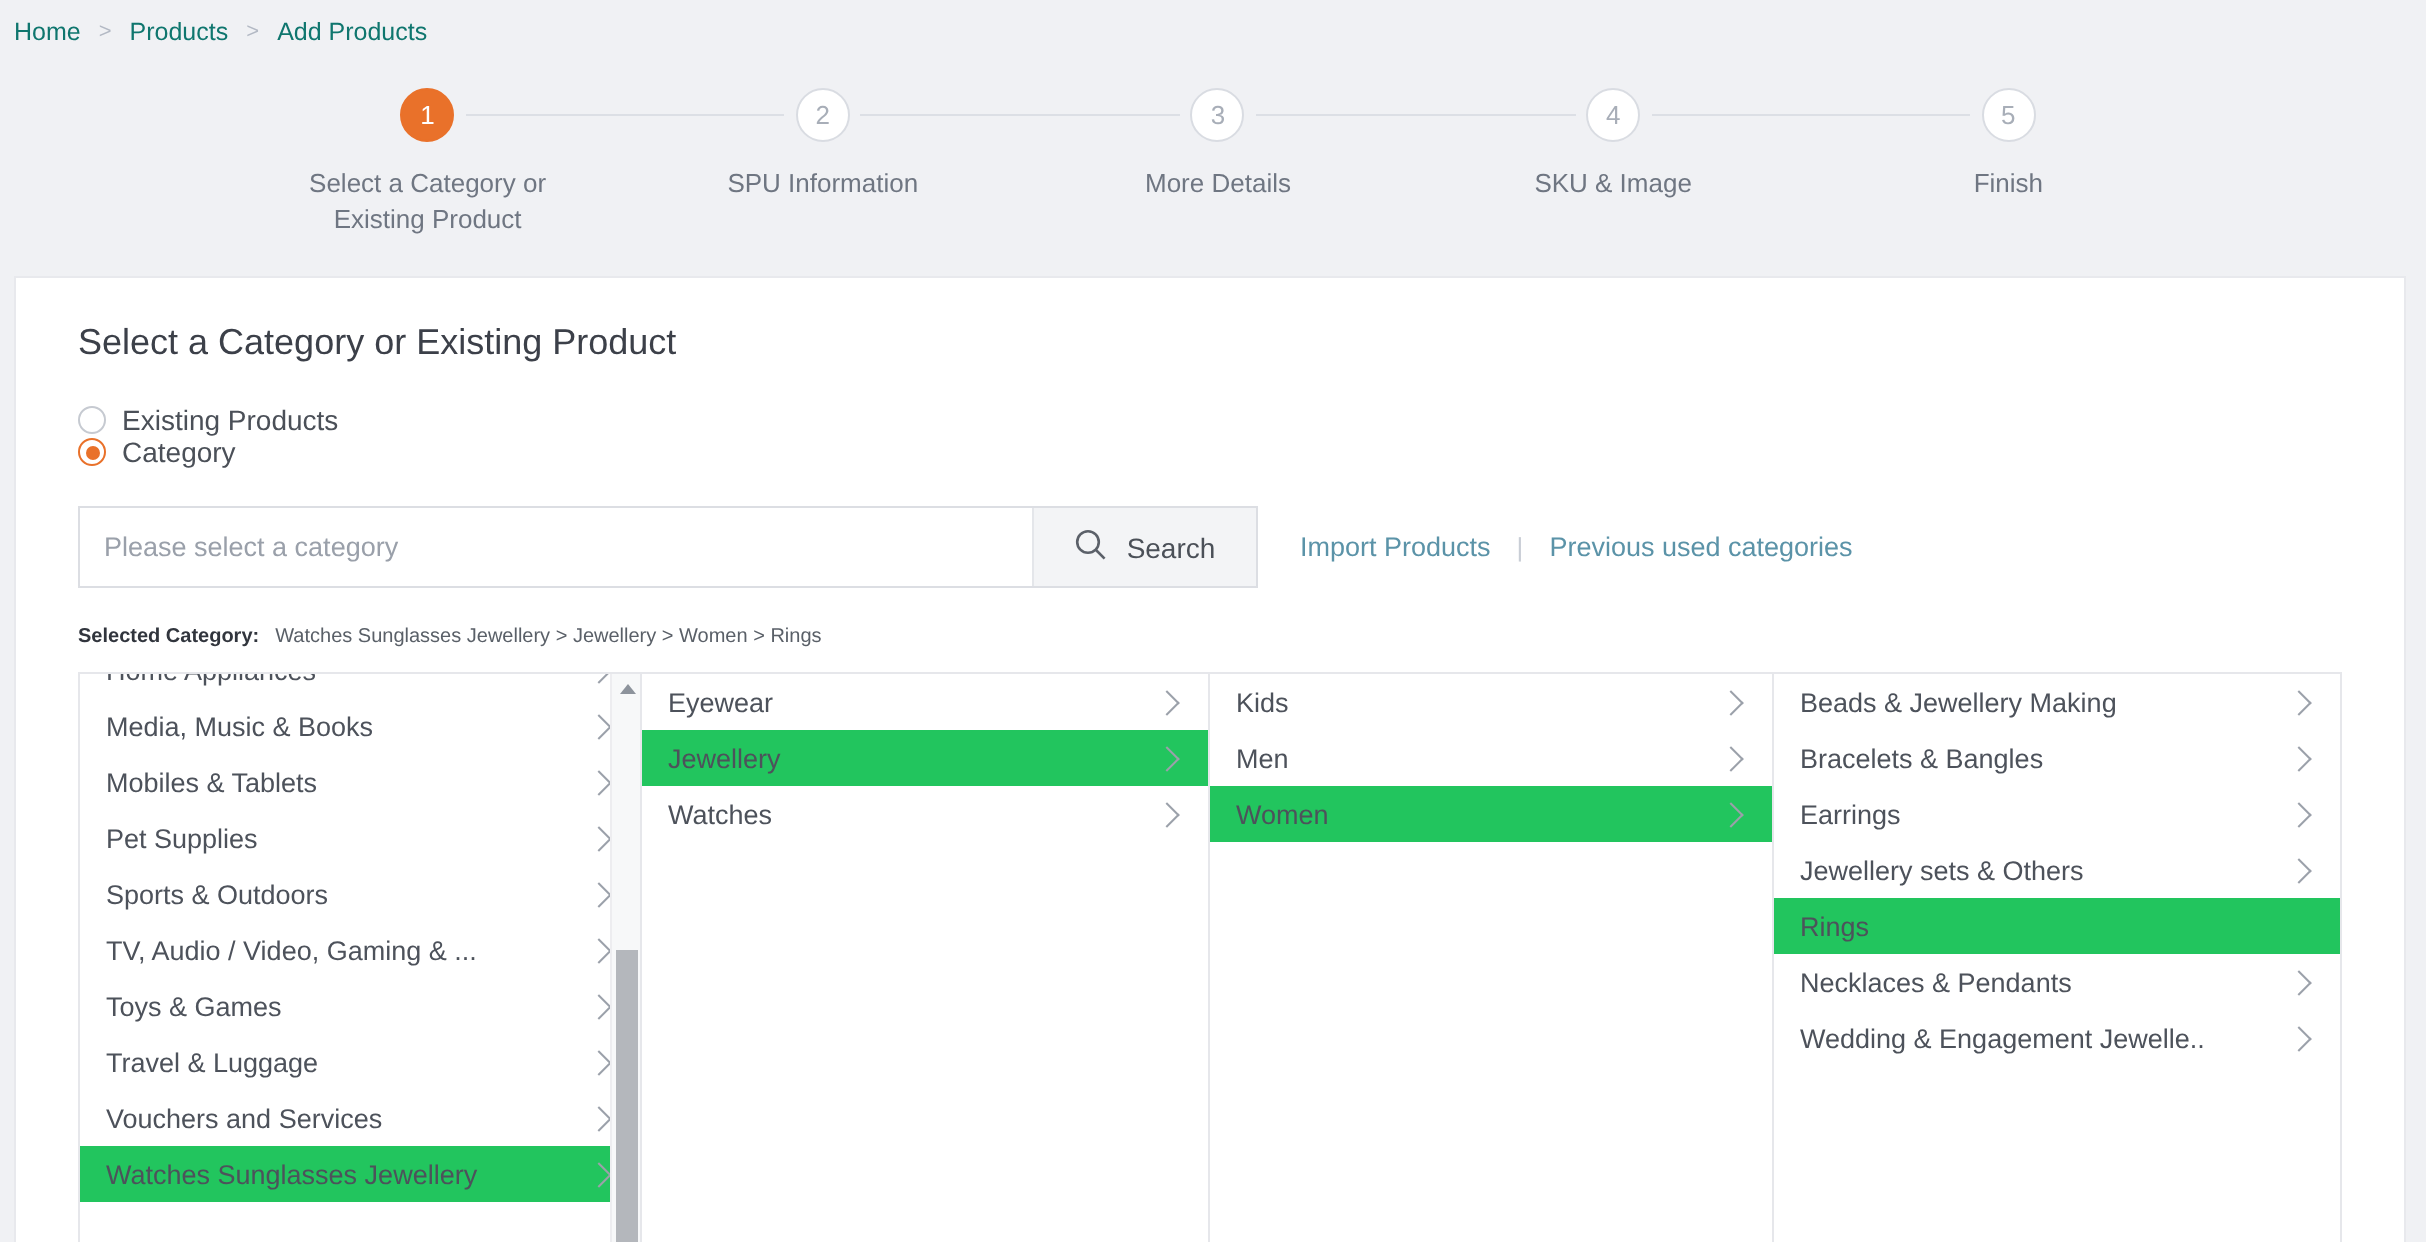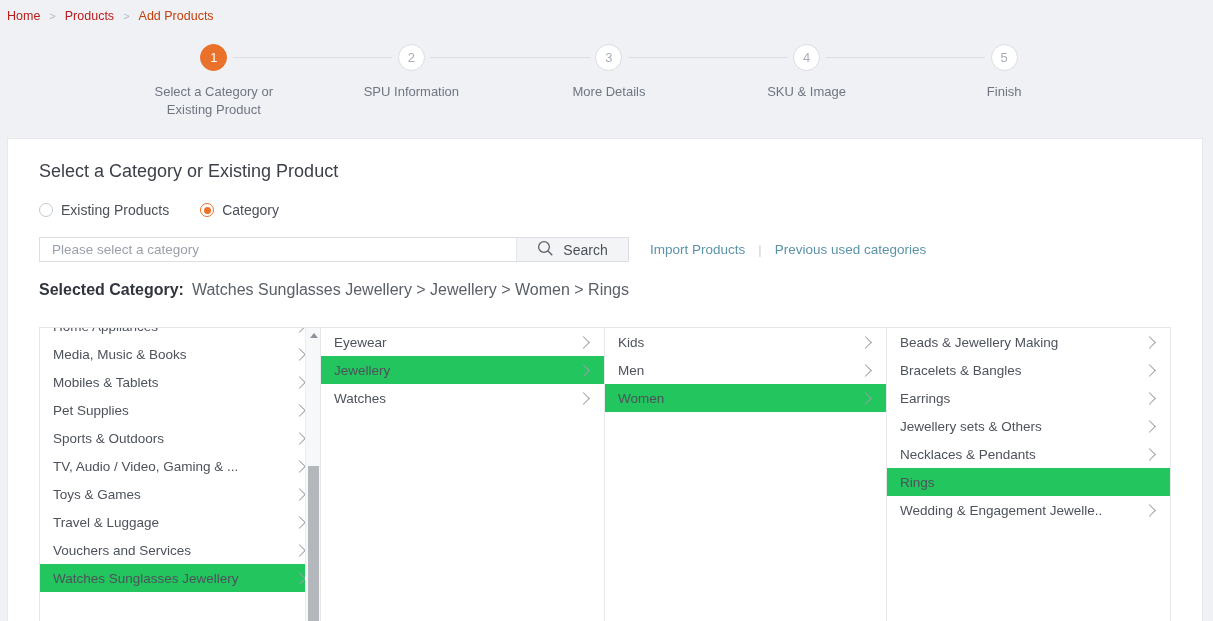--- a/index.html
+++ b/index.html
@@ -12,22 +12,22 @@
 
   
   .breadcrumb {
     height: 32px;
     display: flex;
     align-items: center;
     padding-left: 7px;
     font-size: 12.5px;
     color: #6b7280;
   }
-  .breadcrumb .crumb { color: #b91c1c; }
-  .breadcrumb .crumb.current { color: #c2410c; }
+  .breadcrumb .crumb { color: #0f766e; }
+  .breadcrumb .crumb.current { color: #0f766e; }
   .breadcrumb .sep { color: #b3b9c4; margin: 0 9px; font-size: 11px; }
 
   
   .stepper {
     position: relative;
     height: 104px;
     padding-top: 12px;
   }
   .steps {
     display: flex;
@@ -89,21 +89,21 @@
     padding: 22px 31px 0 31px;
   }
   .card-title {
     font-size: 18px;
     color: #3c4049;
     font-weight: normal;
     margin-bottom: 20px;
   }
 
   
-  .radio-row { display: flex; margin-bottom: 19px; }
+  .radio-row { display: flex; margin-bottom: 19px; flex-direction: column; }
   .radio-opt { display: flex; align-items: center; margin-right: 31px; cursor: pointer; }
   .radio-mark {
     width: 14px; height: 14px;
     border-radius: 50%;
     border: 1px solid #c6cad1;
     background: #fff;
     display: flex; align-items: center; justify-content: center;
     margin-right: 8px;
   }
   .radio-opt.checked .radio-mark { border-color: #e9712a; border-width: 1px; }
@@ -113,21 +113,21 @@
     border-radius: 50%;
     background: #e9712a;
   }
   .radio-label { font-size: 14px; color: #4b5058; }
 
   
   .search-row { display: flex; align-items: center; margin-bottom: 19px; }
   .search-box {
     display: flex;
     width: 590px;
-    height: 25px;
+    height: 41px;
     border: 1px solid #dcdee3;
     background: #fff;
   }
   .search-input {
     flex: 1;
     border: none; outline: none;
     padding: 0 12px;
     font-size: 13.5px;
     color: #3c4049;
     font-family: "Liberation Sans", sans-serif;
@@ -151,22 +151,22 @@
     font-size: 13.5px;
     color: #5b93a8;
     text-decoration: none;
     cursor: pointer;
   }
   .link-sep { color: #c9ced6; margin: 0 13px; font-size: 13px; }
 
   
   .selected-row {
     display: flex; align-items: baseline;
-    font-size: 16px;
-    margin-bottom: 28px;
+    font-size: 10px;
+    margin-bottom: 12px;
   }
   .selected-label { font-weight: bold; color: #31353d; margin-right: 8px; }
   .selected-path { color: #5a6068; }
 
   
   .cascader {
     display: flex;
     height: 312px;
     border: 1px solid #e6e7eb;
     background: #fff;
@@ -413,28 +413,28 @@
             <span class="chev"></span>
           </div>
           <div class="opt">
             <span>Earrings</span>
             <span class="chev"></span>
           </div>
           <div class="opt">
             <span>Jewellery sets &amp; Others</span>
             <span class="chev"></span>
           </div>
-          <div class="opt">
-            <span>Necklaces &amp; Pendants</span>
-            <span class="chev"></span>
-          </div>
           <div class="opt selected">
             <span>Rings</span>
             <span class="chev hidden"></span>
           </div>
           <div class="opt">
+            <span>Necklaces &amp; Pendants</span>
+            <span class="chev"></span>
+          </div>
+          <div class="opt">
             <span>Wedding &amp; Engagement Jewelle..</span>
             <span class="chev"></span>
           </div>
         </div>
       </div>
     </div>
 </div>
 
 </body></html>

